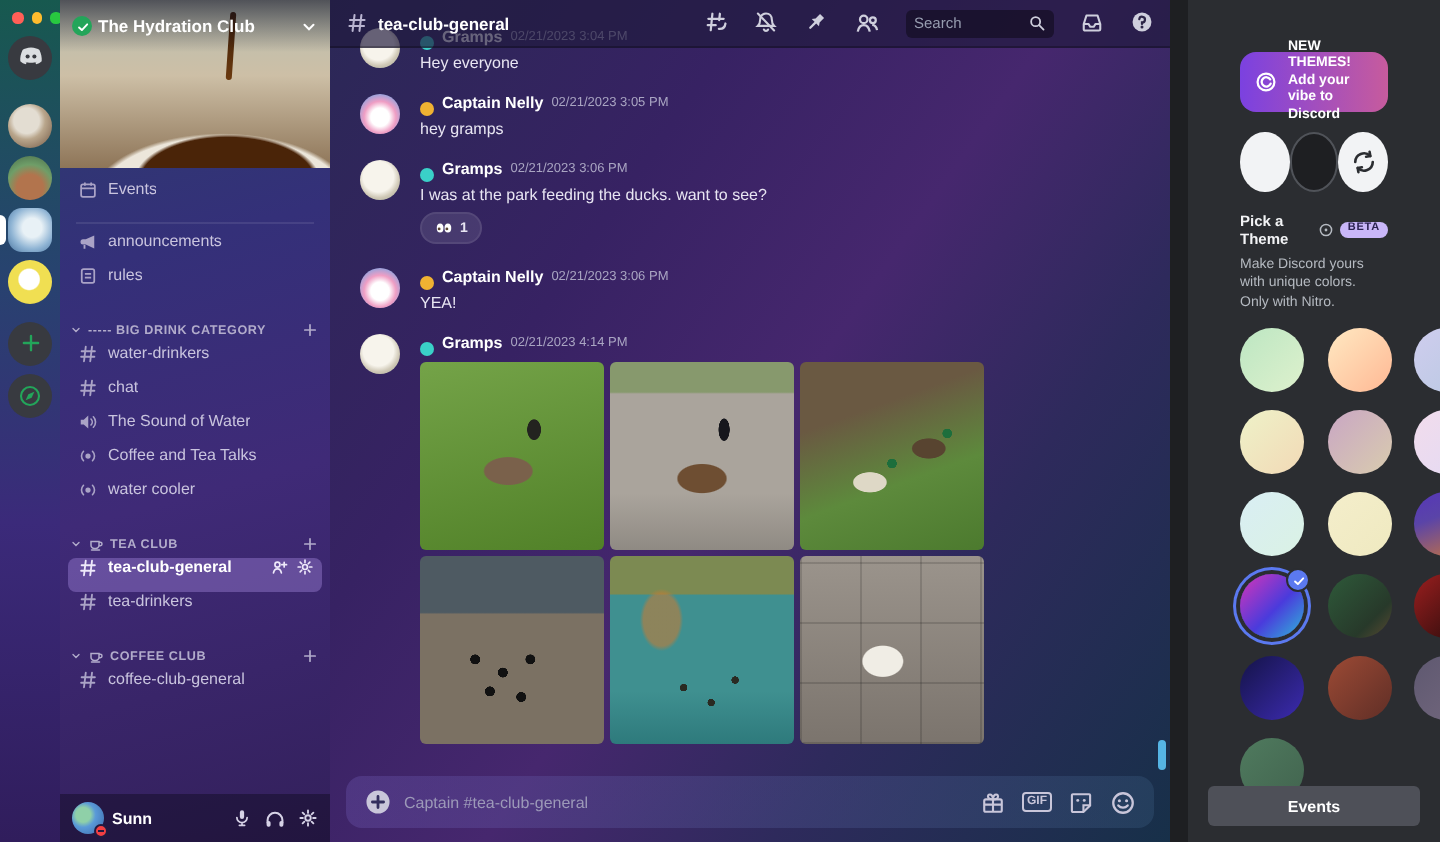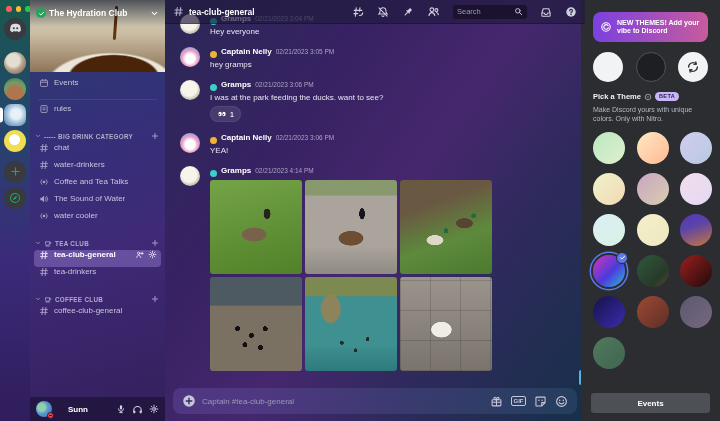--- a/index.html
+++ b/index.html
@@ -23,21 +23,21 @@
   .sv2{background:radial-gradient(circle at 50% 72%,#b2744d 0 34%,#6f9e68 60%,#47694a 100%)}
   .sv3{border-radius:7px;background:radial-gradient(circle at 55% 45%,#e8f1f6 0 28%,#8fb4d4 62%,#47729e 100%)}
   .sv4{background:radial-gradient(circle at 48% 44%,#ffffff 0 30%,#f0df52 34% 68%,#cdba34 100%)}
   .pill{position:absolute;left:0;top:50%;transform:translateY(-50%);
     width:3px;height:15px;background:#fff;border-radius:0 3px 3px 0}
 
   
   .sidebar{position:absolute;left:30px;top:0;bottom:0;width:135px;
     background:linear-gradient(165deg,#2c3e6d 0%,#343079 30%,#3f2a77 58%,#33205b 100%);
     display:flex;flex-direction:column}
-  .banner{position:relative;height:72px;flex:none;overflow:hidden;
+  .banner{position:relative;height:84px;flex:none;overflow:hidden;
     background:
       radial-gradient(ellipse 95px 48px at 62% 108%,#4a2408 0 46%,rgba(74,36,8,0) 49%),
       radial-gradient(ellipse 120px 62px at 60% 120%,#ece6da 0 52%,rgba(236,230,218,0) 55%),
       linear-gradient(180deg,#b7bfb2 0%,#cdbfa6 45%,#8e7558 100%)}
   .banner:after{content:"";position:absolute;left:62%;top:6px;width:3px;height:34px;
     background:linear-gradient(180deg,#3a1c05,#6b3a10);border-radius:2px;transform:rotate(4deg)}
   .serverHead{position:absolute;left:0;top:0;right:0;height:26px;display:flex;align-items:center;
     gap:3px;padding:0 6px;background:linear-gradient(180deg,rgba(18,16,34,.62),rgba(18,16,34,0));z-index:2}
   .verBadge{width:10px;height:10px;border-radius:50%;background:#23a55a;
     display:flex;align-items:center;justify-content:center;flex:none}
@@ -51,37 +51,37 @@
   .divider{height:1px;background:rgba(255,255,255,.09);margin:4px 8px}
   .cat{display:flex;align-items:center;gap:3px;height:14px;padding:0 6px 0 5px;margin-top:8px;
     color:#b2accb;font-size:6.3px;font-weight:bold;letter-spacing:.3px;text-transform:uppercase}
   .cat .lbl{flex:1;white-space:nowrap;overflow:hidden}
   .badge1{margin-left:auto;font-size:7px;color:#fff;font-weight:bold}
   .chanSel{margin:0 4px;border-radius:4px;background:rgba(172,142,228,.38);color:#fff;font-weight:bold;
     padding:0 4px 0 5px}
   .chanSel .ic{color:#eee9fa}
   .selIcons{margin-left:auto;display:flex;gap:4px;align-items:center}
   .userBar{flex:none;height:24px;background:rgba(8,6,18,.38);display:flex;align-items:center;
-    gap:16px;padding:0 6px}
+    gap:4px;padding:0 6px}
   .uAv{position:relative;width:16px;height:16px;border-radius:50%;flex:none;
     background:radial-gradient(circle at 35% 40%,#8fd0a8 0 26%,#5a9ad8 44%,#3a68a8 100%)}
   .dnd{position:absolute;right:-2px;bottom:-2px;width:7px;height:7px;border-radius:50%;
     background:#f23f43;border:1.5px solid #241a40}
   .dnd:after{content:"";position:absolute;left:0.5px;top:1.6px;width:3px;height:1px;background:#241a40}
   .uName{font-size:8px;font-weight:bold;color:#fff;flex:1;white-space:nowrap;overflow:hidden}
   .uIcons{display:flex;gap:6px;align-items:center;color:#d6d2e6}
 
   
   .chat{position:absolute;left:165px;top:0;bottom:0;width:420px;overflow:hidden;
     background:linear-gradient(125deg,#2b2856 0%,#372263 30%,#46276e 52%,#2e2a5c 72%,#173049 100%)}
   .chatHead{position:absolute;left:0;top:0;right:0;height:24px;z-index:5;
     display:flex;align-items:center;gap:5px;padding:0 8px;
     background:rgba(33,26,62,.68);border-bottom:1px solid rgba(0,0,0,.25)}
   .chatHead .title{font-size:8.5px;font-weight:bold;color:#fff}
-  .headIcons{margin-left:auto;display:flex;align-items:center;gap:13px;color:#cfcfdd}
+  .headIcons{margin-left:auto;display:flex;gap:13px;color:#cfcfdd}
   .searchBox{width:74px;height:14px;border-radius:3px;background:rgba(0,0,0,.38);
     display:flex;align-items:center;padding:0 4px;gap:3px}
   .searchBox span{flex:1;font-size:7.5px;color:#979db0}
   .msgs{position:absolute;left:0;top:0;right:4px;bottom:34px;padding-top:13px;overflow:hidden}
   .msg{position:relative;padding-left:45px;margin-bottom:9px}
   .mAv{position:absolute;left:15px;top:1px;width:20px;height:20px;border-radius:50%}
   .avDuck{background:radial-gradient(circle at 46% 42%,#f7f4ec 0 48%,#cfc8b6 66%,#96a08c 100%)}
   .avCat{background:radial-gradient(circle at 50% 58%,#ffffff 0 30%,#ef9ec4 52%,#7aa4e4 85%,#5a7ecc 100%)}
   .mTop{display:flex;align-items:flex-end;gap:4px;line-height:12px}
   .roleDot{width:7px;height:7px;border-radius:50%;flex:none}
@@ -122,21 +122,21 @@
   .inputBar{position:absolute;left:8px;right:8px;bottom:7px;height:26px;border-radius:8px;
     background:linear-gradient(90deg,rgba(110,88,178,.34),rgba(58,92,128,.34));
     display:flex;align-items:center;gap:6px;padding:0 9px}
   .inputBar .ph-text{flex:1;font-size:8px;color:#9c99b8}
   .inIcons{display:flex;align-items:center;gap:8px;color:#c9c6da}
   .gifBadge{font-size:6px;font-weight:bold;border:1.2px solid currentColor;border-radius:2px;
     padding:0 1.5px;line-height:8px}
   .thumb{position:absolute;right:2px;bottom:36px;width:4px;height:15px;border-radius:2px;background:#55b4e4}
 
   
-  .panel{position:absolute;right:0;top:0;bottom:0;width:139px;background:#2b2d31;padding:12px;overflow:hidden}
+  .panel{position:absolute;right:0;top:0;bottom:0;width:126px;background:#2b2d31;padding:26px;overflow:hidden}
   .nitroBanner{height:30px;border-radius:8px;display:flex;align-items:center;gap:5px;
     padding:0 7px;color:#fff}
   .nitroBanner .txt{font-size:7px;font-weight:bold;line-height:1.2}
   .modes{margin-top:10px;display:flex;justify-content:space-between}
   .mode{width:30px;height:30px;border-radius:50%}
   .modeLight{background:#f2f3f5}
   .modeDark{background:#1e1f22;border:1px solid #505359}
   .modeSync{background:#f2f3f5;display:flex;align-items:center;justify-content:center;color:#2b2d31}
   .pickRow{margin-top:10px;display:flex;align-items:center;gap:3px}
   .pickRow .t{font-size:7.5px;font-weight:bold;color:#f2f3f5}
@@ -362,57 +362,63 @@
     <div class="chanScroll">
       <div class="row">
         <svg class="ic" width="10" height="10" viewBox="0 0 16 16">
             <use href="#i-cal"></use>
           </svg>
         <span class="rowLabel">Events</span>
       </div>
       <div class="divider"></div>
       <div class="row">
         <svg class="ic" width="10" height="10" viewBox="0 0 16 16">
+            <use href="#i-mega"></use>
+          </svg>
+        <span class="rowLabel">announcements</span>
+      </div>
+      <div class="row">
+        <svg class="ic" width="10" height="10" viewBox="0 0 16 16">
             <use href="#i-rules"></use>
           </svg>
         <span class="rowLabel">rules</span>
       </div>
 
       <div class="cat">
         <svg class="ic" width="6" height="6" viewBox="0 0 16 16">
             <use href="#i-chev"></use>
           </svg>
         <span class="lbl">----- BIG DRINK CATEGORY</span>
         <svg class="ic" width="8" height="8" viewBox="0 0 16 16">
             <use href="#i-plus"></use>
           </svg>
       </div>
       <div class="row">
           <svg class="ic" width="10" height="10" viewBox="0 0 16 16">
             <use href="#i-hash"></use>
           </svg>
-          <span class="rowLabel">chat</span>
+          <span class="rowLabel">water-drinkers</span>
         </div>
       <div class="row">
           <svg class="ic" width="10" height="10" viewBox="0 0 16 16">
             <use href="#i-hash"></use>
           </svg>
-          <span class="rowLabel">water-drinkers</span>
+          <span class="rowLabel">chat</span>
+        </div>
+      <div class="row">
+          <svg class="ic" width="10" height="10" viewBox="0 0 16 16">
+            <use href="#i-voice"></use>
+          </svg>
+          <span class="rowLabel">The Sound of Water</span>
         </div>
       <div class="row">
           <svg class="ic" width="10" height="10" viewBox="0 0 16 16">
             <use href="#i-stage"></use>
           </svg>
           <span class="rowLabel">Coffee and Tea Talks</span>
-        </div>
-      <div class="row">
-          <svg class="ic" width="10" height="10" viewBox="0 0 16 16">
-            <use href="#i-voice"></use>
-          </svg>
-          <span class="rowLabel">The Sound of Water</span>
         </div>
       <div class="row">
           <svg class="ic" width="10" height="10" viewBox="0 0 16 16">
             <use href="#i-stage"></use>
           </svg>
           <span class="rowLabel">water cooler</span>
         </div>
 
       <div class="cat">
         <svg class="ic" width="6" height="6" viewBox="0 0 16 16">

